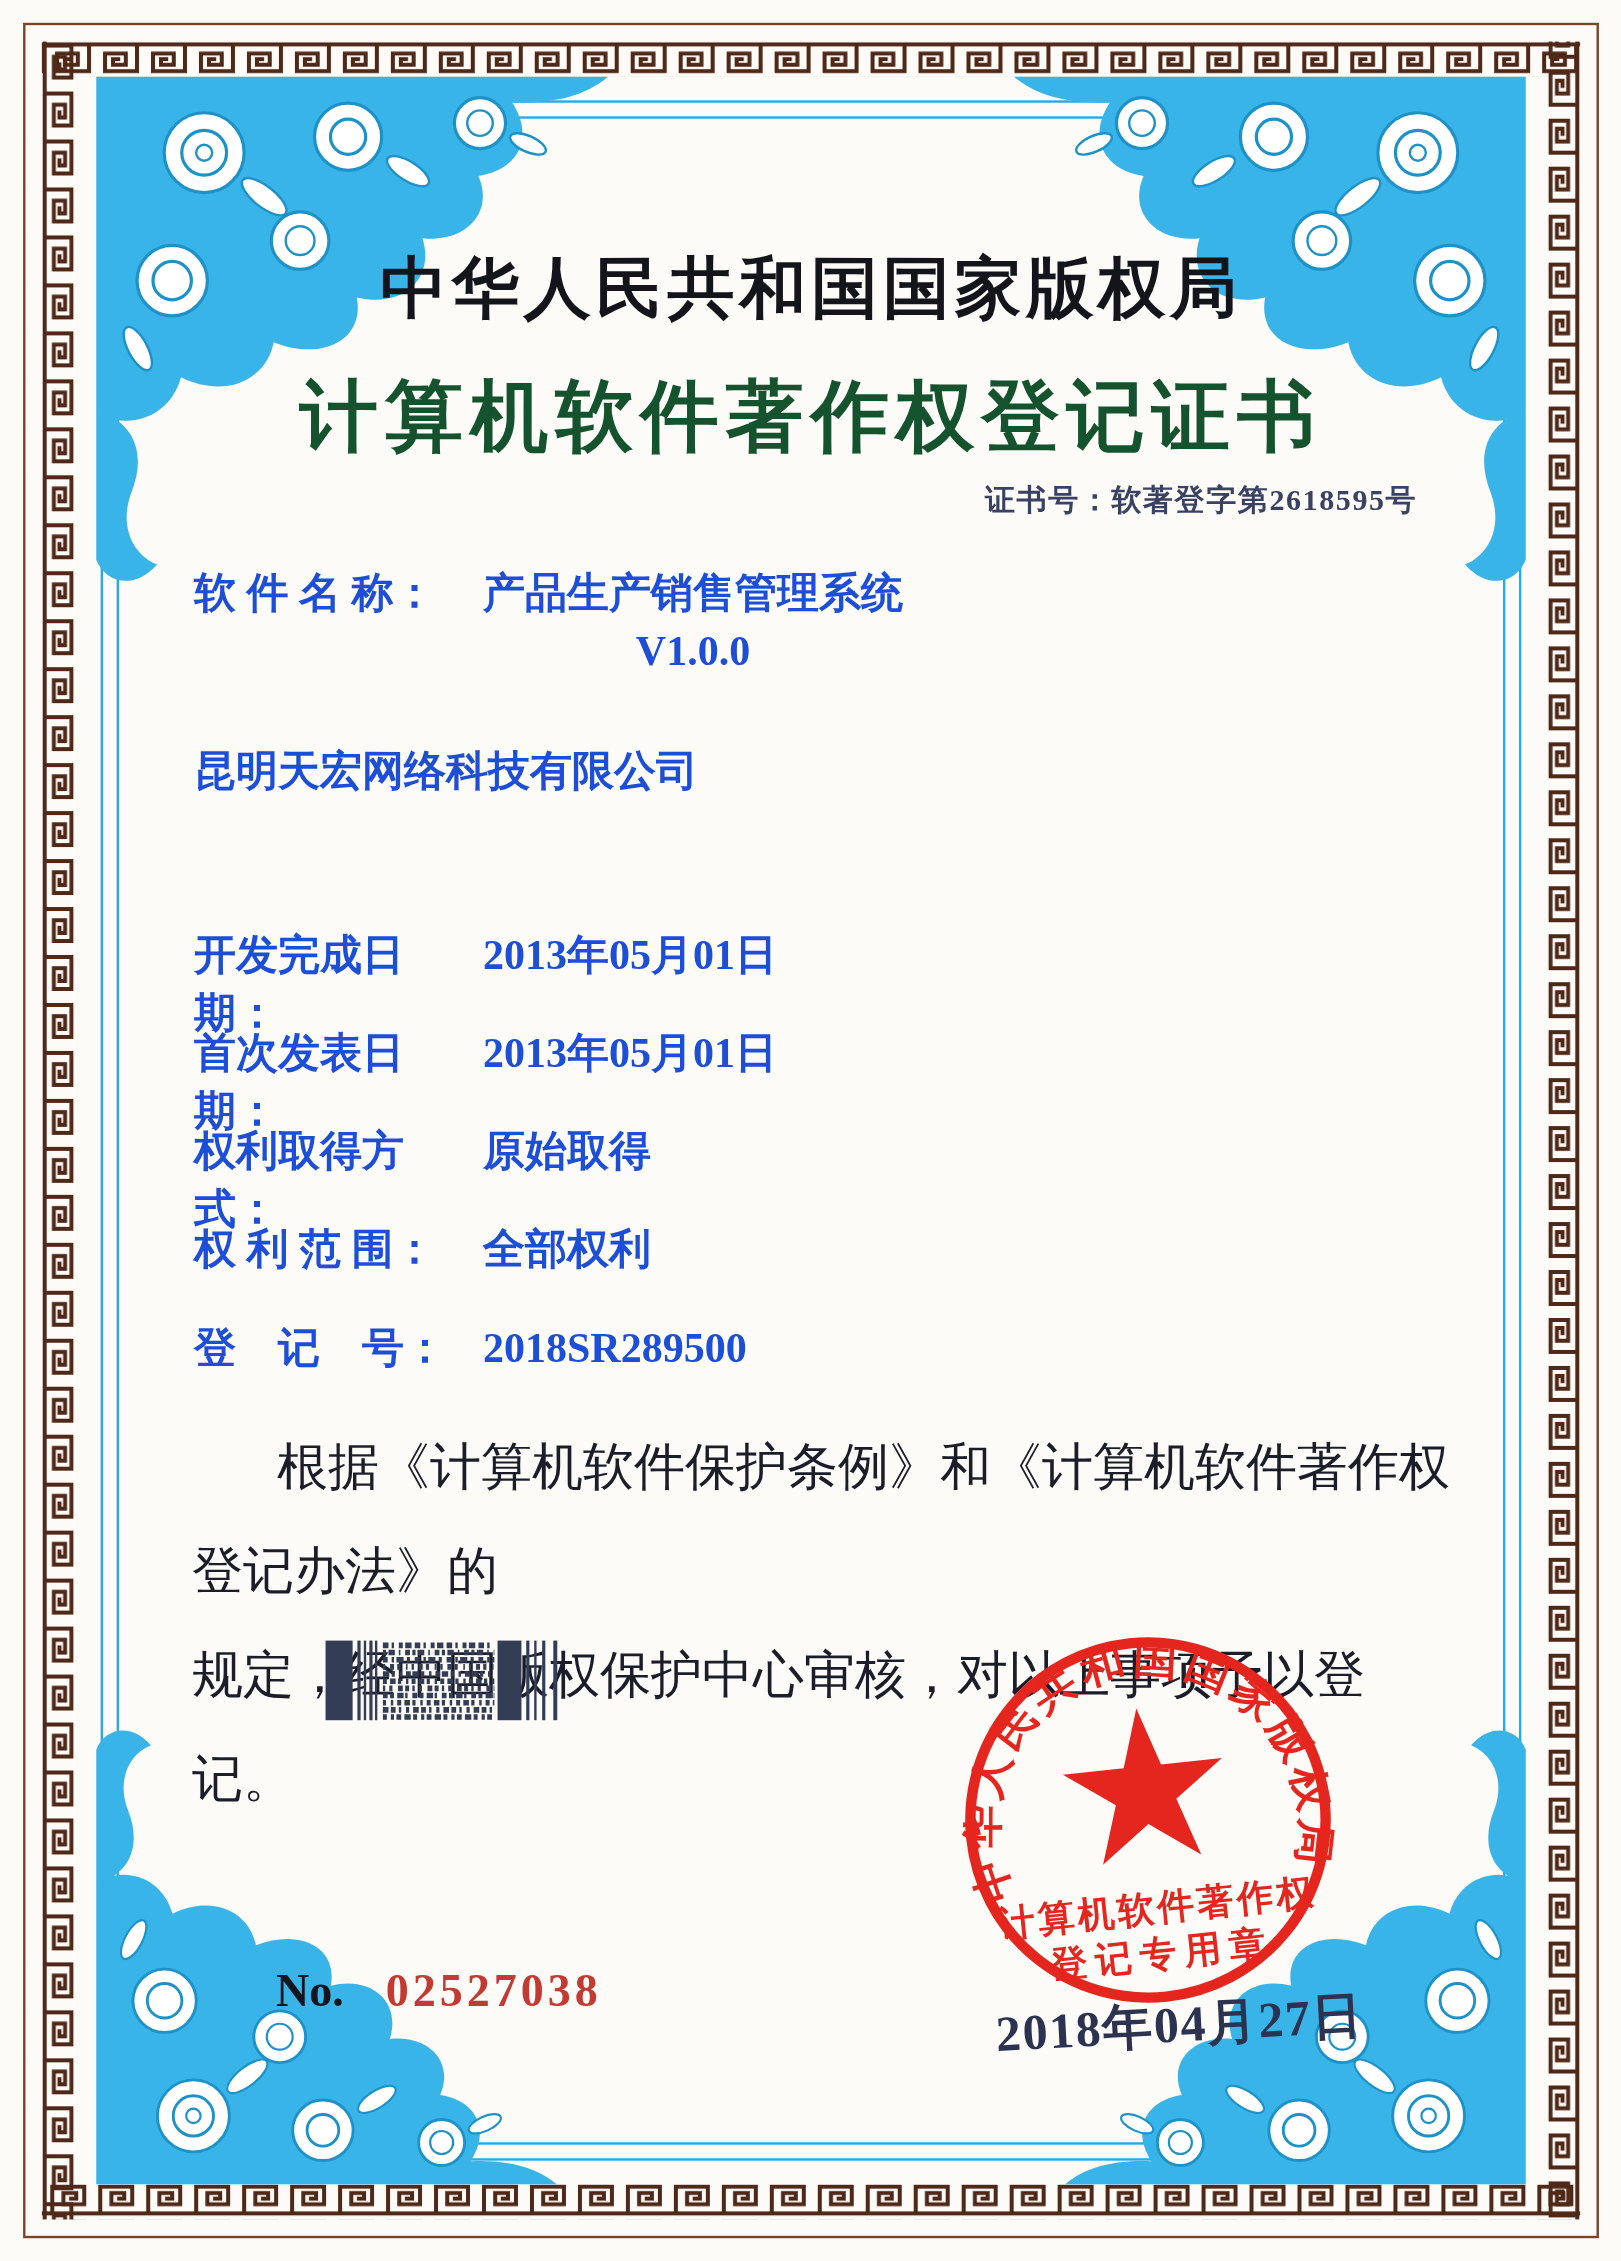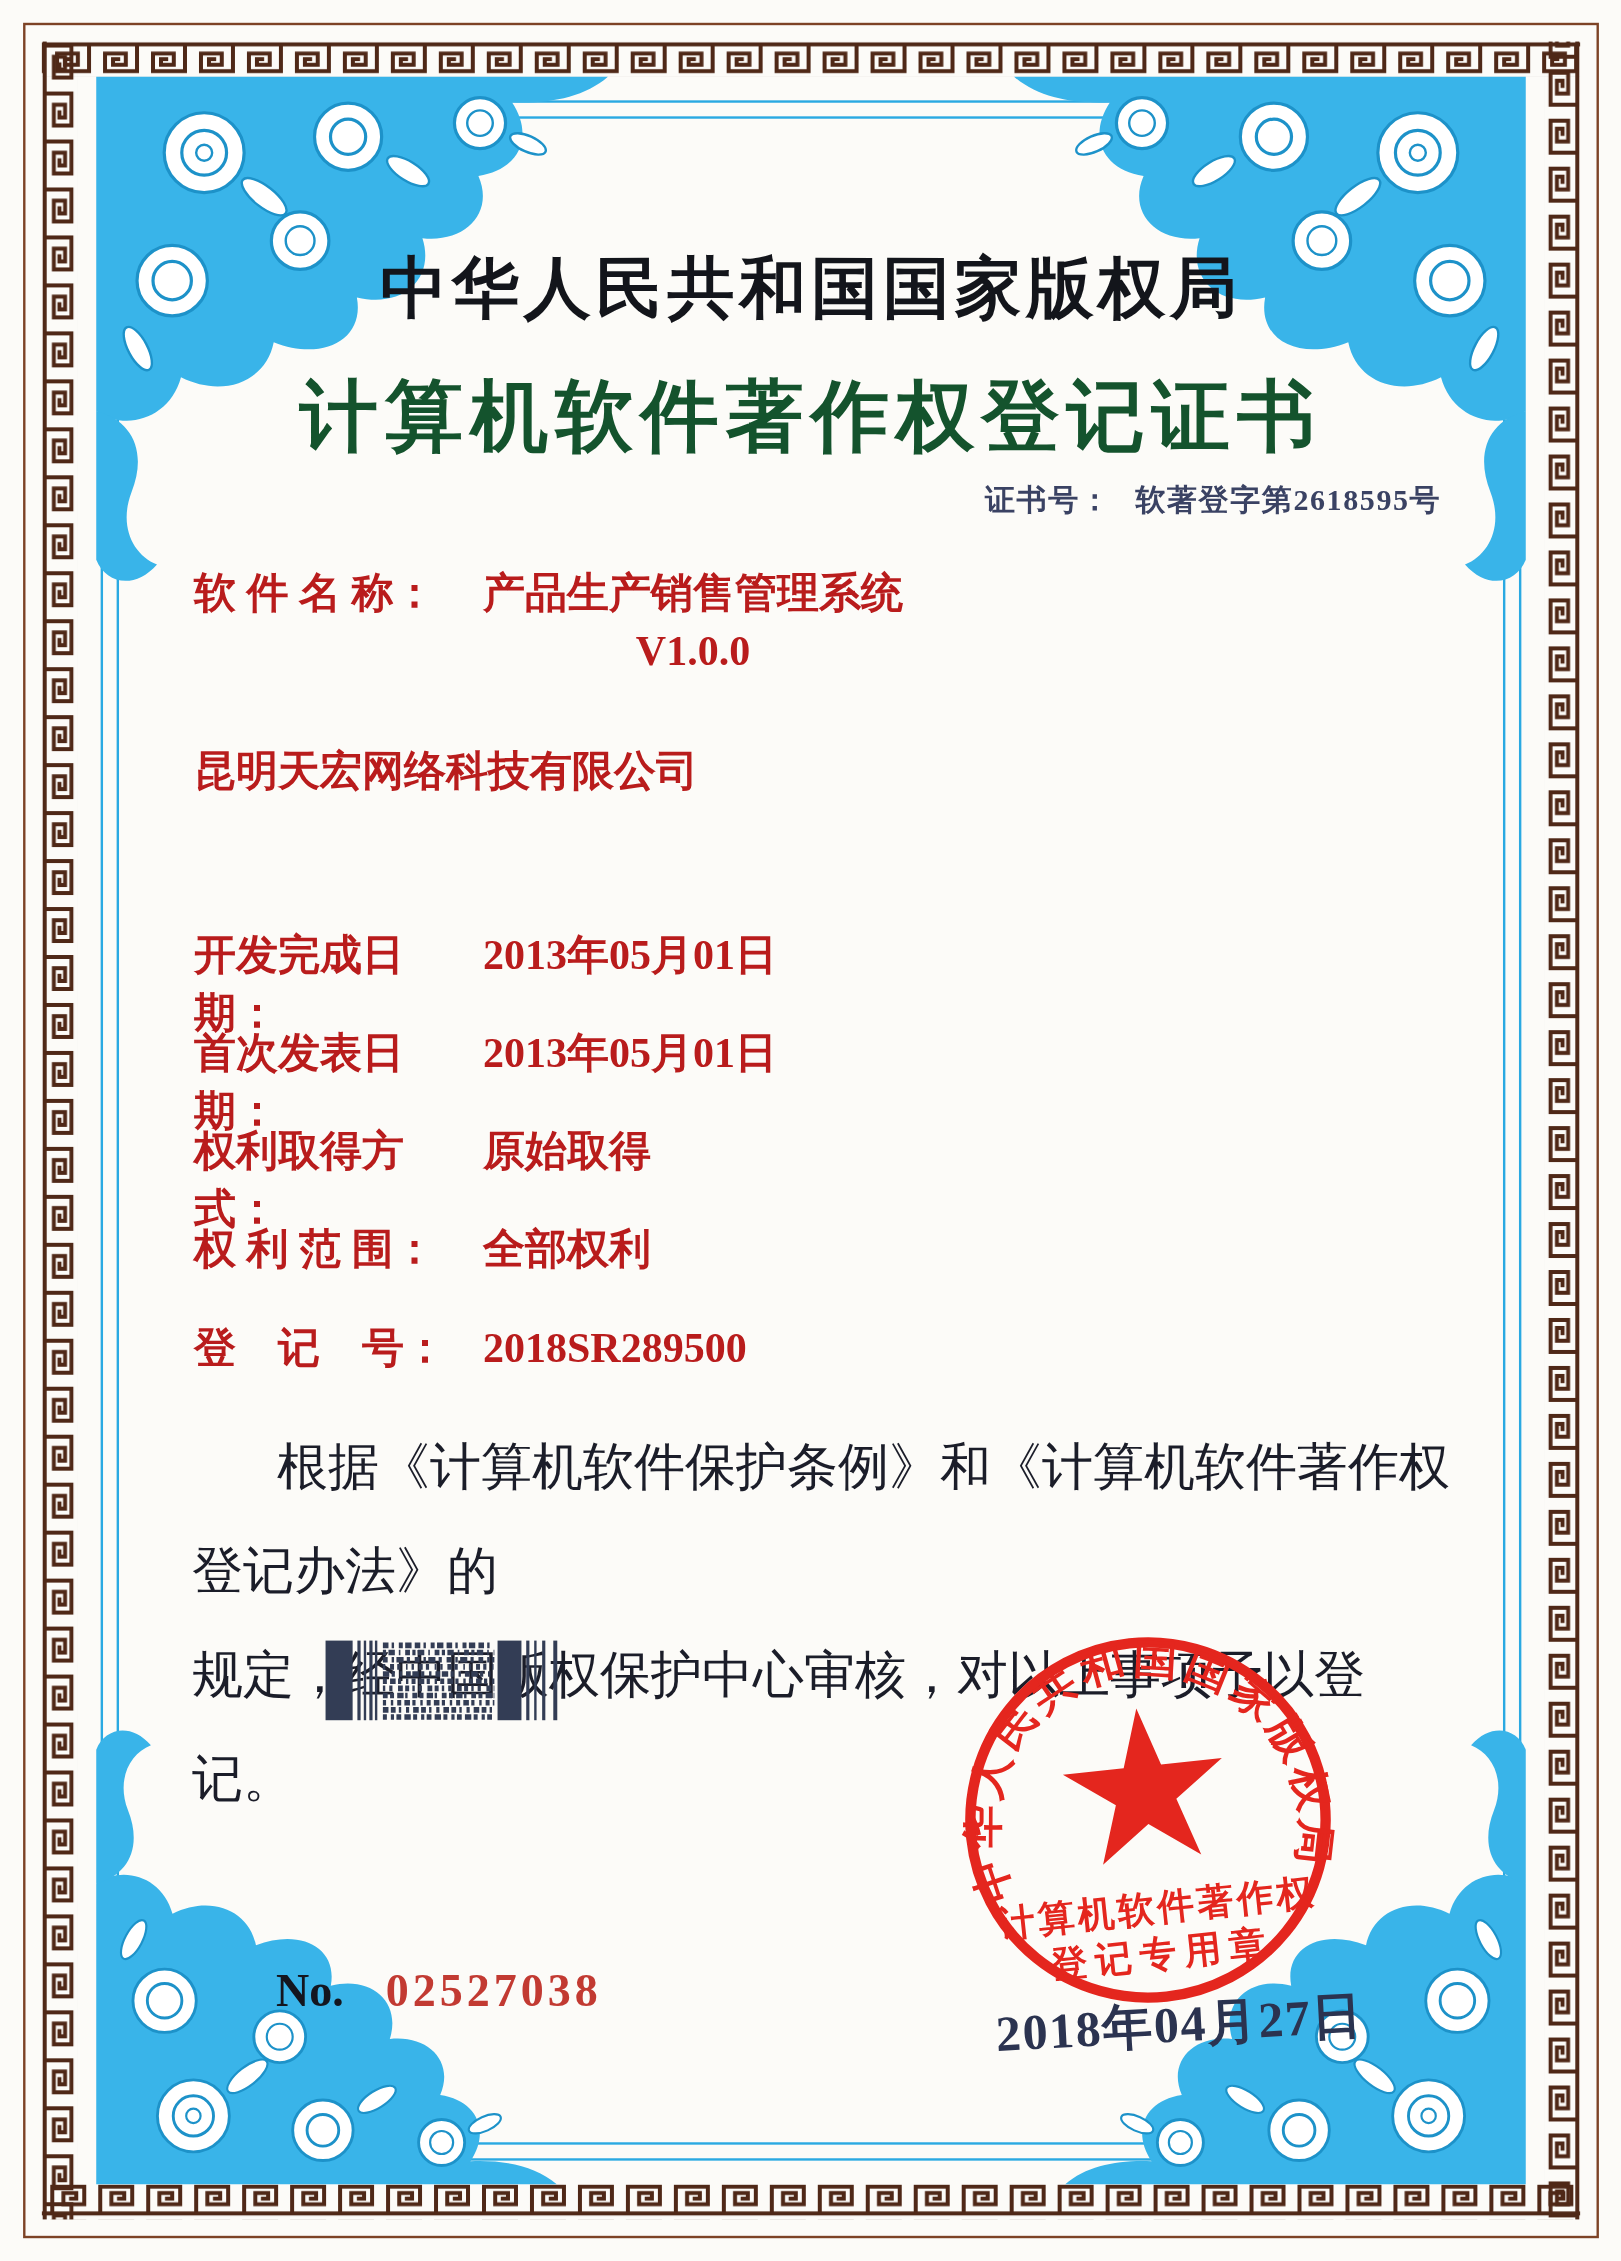--- a/index.html
+++ b/index.html
@@ -14,24 +14,24 @@
     font-size:67px;font-weight:700;letter-spacing:4.8px;color:#13151b;
   }
   .cert-title{
     left:0;top:365px;width:100%;text-align:center;
     font-size:78px;font-weight:700;letter-spacing:7.2px;color:#14532d;
   }
   .certno{
     left:985px;top:480px;font-size:30px;font-weight:600;color:#3a4263;
     letter-spacing:1.6px;
   }
-  .certno .certno-val{margin-left:24px;}
+  .certno .certno-val{}
   .field-row{
     position:absolute;left:194px;display:flex;align-items:flex-start;
-    font-size:42px;font-weight:600;color:#b91c1c;line-height:58px;
+    font-size:42px;font-weight:600;color:#1d4ed8;line-height:58px;
   }
   .f-label{width:289px;flex:none;}
   .f-value .v2{display:block;text-align:center;}
   .statement{
     left:192px;top:1415px;width:1271px;
     font-size:51px;font-weight:500;color:#1b1d29;line-height:104px;margin:0;
   }
   .statement .s-line{display:block;}
   .statement .s1{text-indent:85px;}
   .serial{

